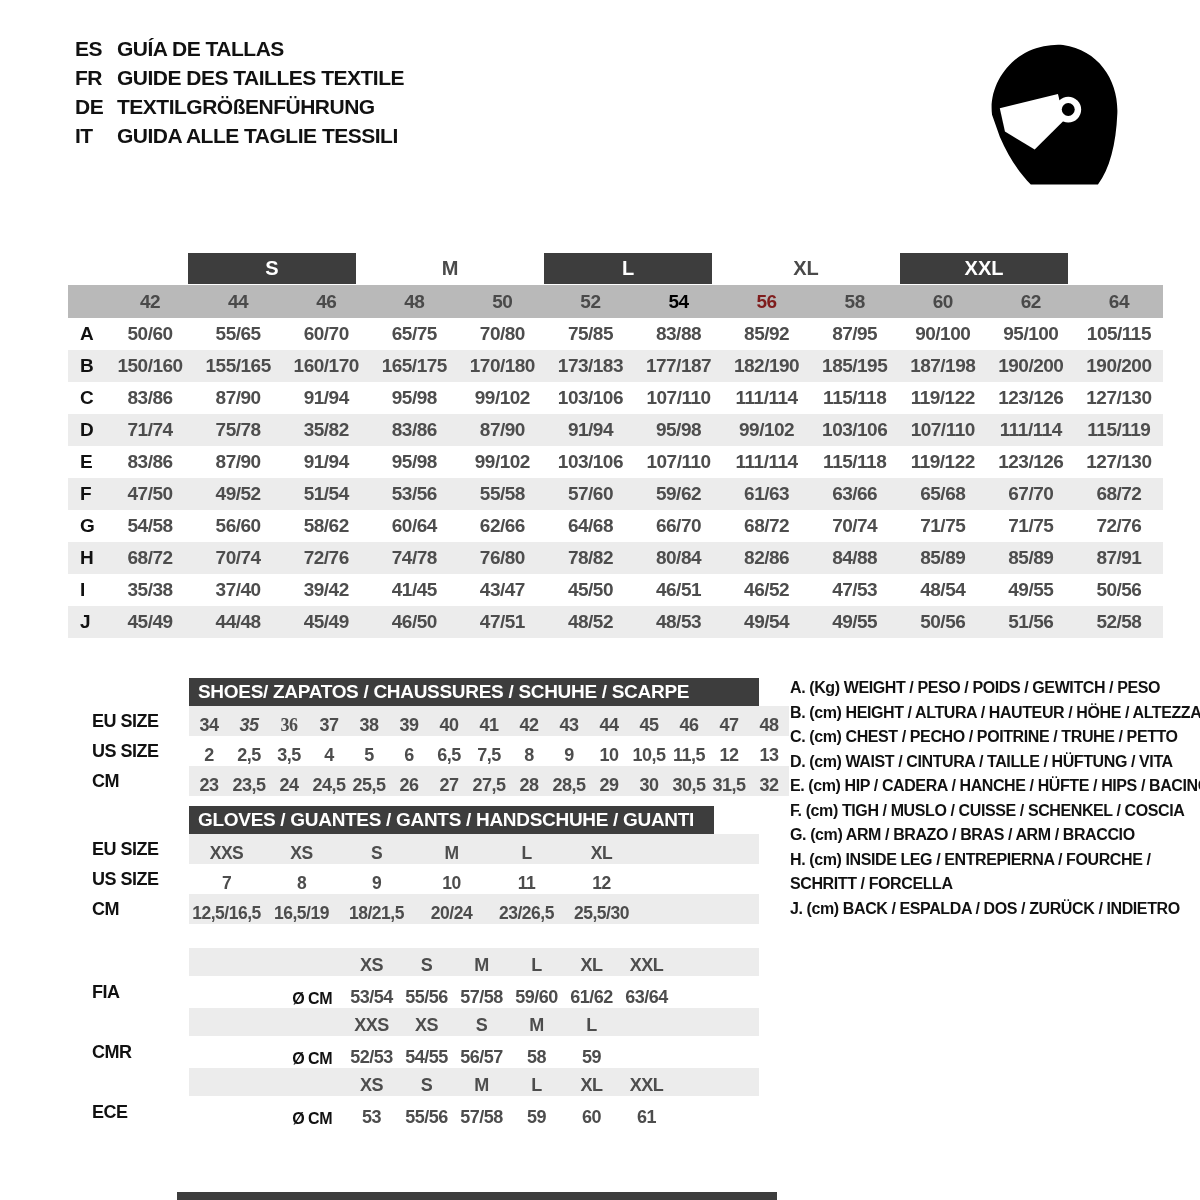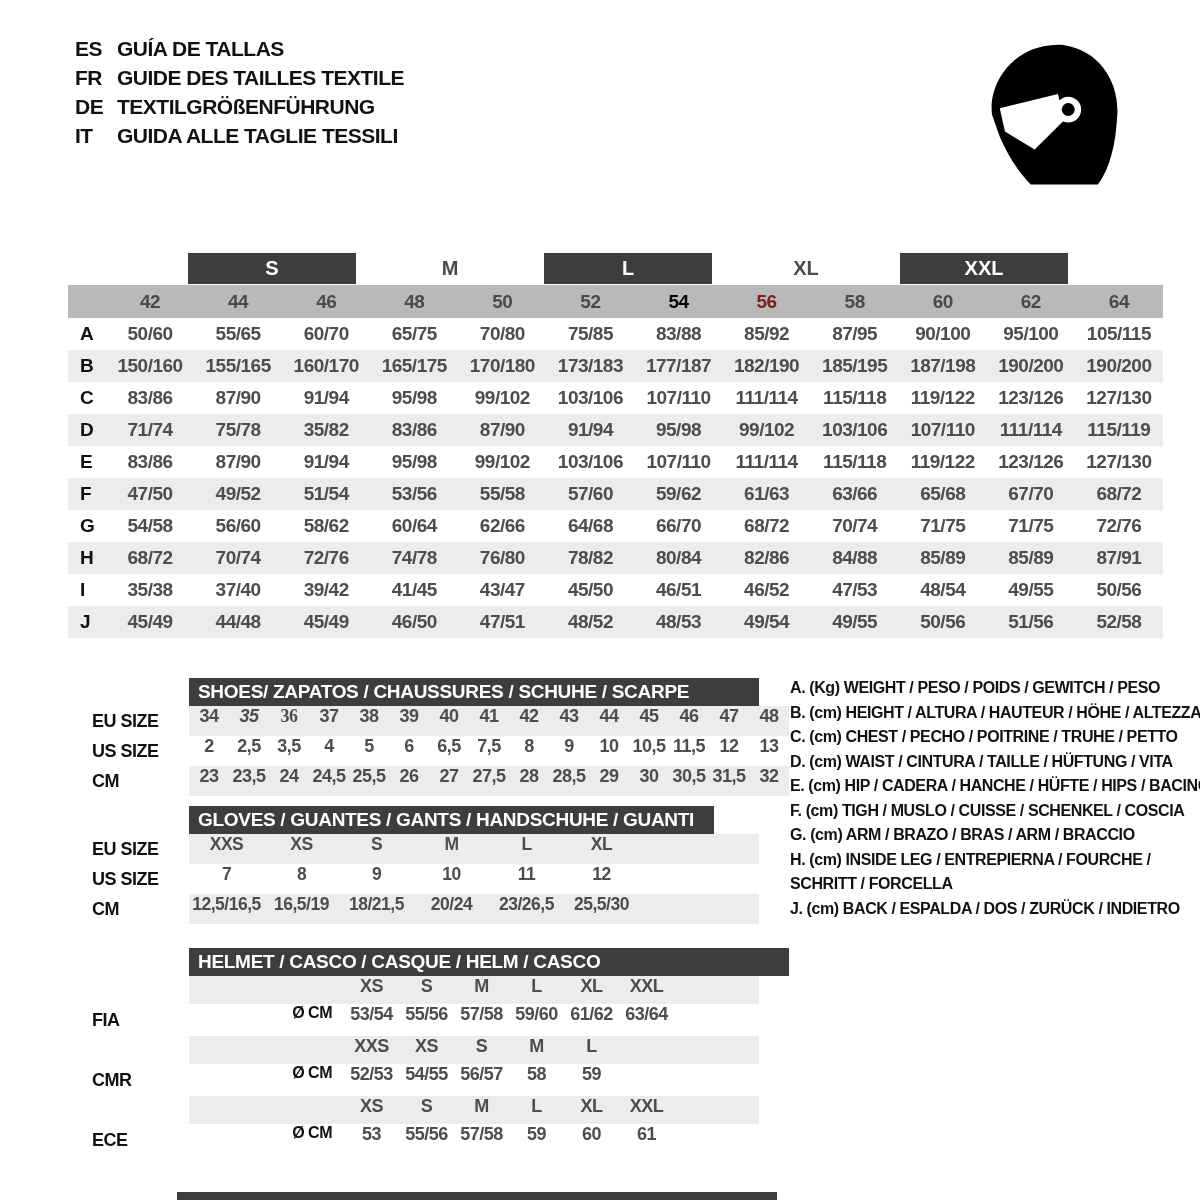--- a/index.html
+++ b/index.html
@@ -25,21 +25,21 @@
   .mt-row{display:flex;height:32px;align-items:center;}
   .mt-letter{width:26px;padding-left:12px;font-weight:700;font-size:19px;color:#111;letter-spacing:-0.5px;}
   .mt-cell{flex:1;text-align:center;font-weight:700;font-size:19px;color:#4d4d4d;
            letter-spacing:-0.5px;white-space:nowrap;}
   
   .section{position:absolute;left:80px;margin-left:12px;}
   .sec-bar{margin-left:97px;height:28px;display:flex;align-items:center;color:#fff;
            font-weight:700;font-size:19px;letter-spacing:-0.3px;padding-left:9px;box-sizing:border-box;}
   .sec-row{display:flex;align-items:center;}
   .sec-label{width:97px;font-weight:700;font-size:18px;letter-spacing:-0.5px;color:#111;}
-  .sec-cells{display:flex;height:100%;align-items:flex-start;}
+  .sec-cells{display:flex;height:100%;align-items:flex-end;}
   .sec-cell{text-align:center;font-weight:700;color:#4d4d4d;letter-spacing:-0.5px;white-space:nowrap;}
   
   .legend{position:absolute;left:790px;top:676px;width:400px;}
   .legend-line{font-weight:700;font-size:16px;letter-spacing:-0.4px;line-height:24.5px;
                white-space:nowrap;color:#111;}
   
   .bottom-strip{position:absolute;left:177px;bottom:0;width:600px;height:8px;}
 </style>
 </head>
 <body>
@@ -369,23 +369,20 @@
             <div class="sec-cell" style="width: 75px; font-size: 17.5px;">18/21,5</div>
             <div class="sec-cell" style="width: 75px; font-size: 17.5px;">20/24</div>
             <div class="sec-cell" style="width: 75px; font-size: 17.5px;">23/26,5</div>
             <div class="sec-cell" style="width: 75px; font-size: 17.5px;">25,5/30</div>
           </div>
         </div>
       </div>
   </div>
 
   <div class="section" id="helmets" style="top:948px;">
-    <div class="sec-bar" style="width: 600px; background: rgb(61, 61, 61);">
-      <span>HELMET / CASCO / CASQUE / HELM / CASCO</span>
-    </div>
     <div id="helmet-rows">
         <div class="sec-row" style="height: 28px;">
           <div class="sec-label"></div>
           <div class="sec-cells" style="width: 570px; height: 28px; background: rgb(236, 236, 236);">
             <div class="sec-cell" style="width: 155px;"></div>
             <div class="sec-cell" style="width: 55px; font-size: 18px;">XS</div>
             <div class="sec-cell" style="width: 55px; font-size: 18px;">S</div>
             <div class="sec-cell" style="width: 55px; font-size: 18px;">M</div>
             <div class="sec-cell" style="width: 55px; font-size: 18px;">L</div>
             <div class="sec-cell" style="width: 55px; font-size: 18px;">XL</div>

